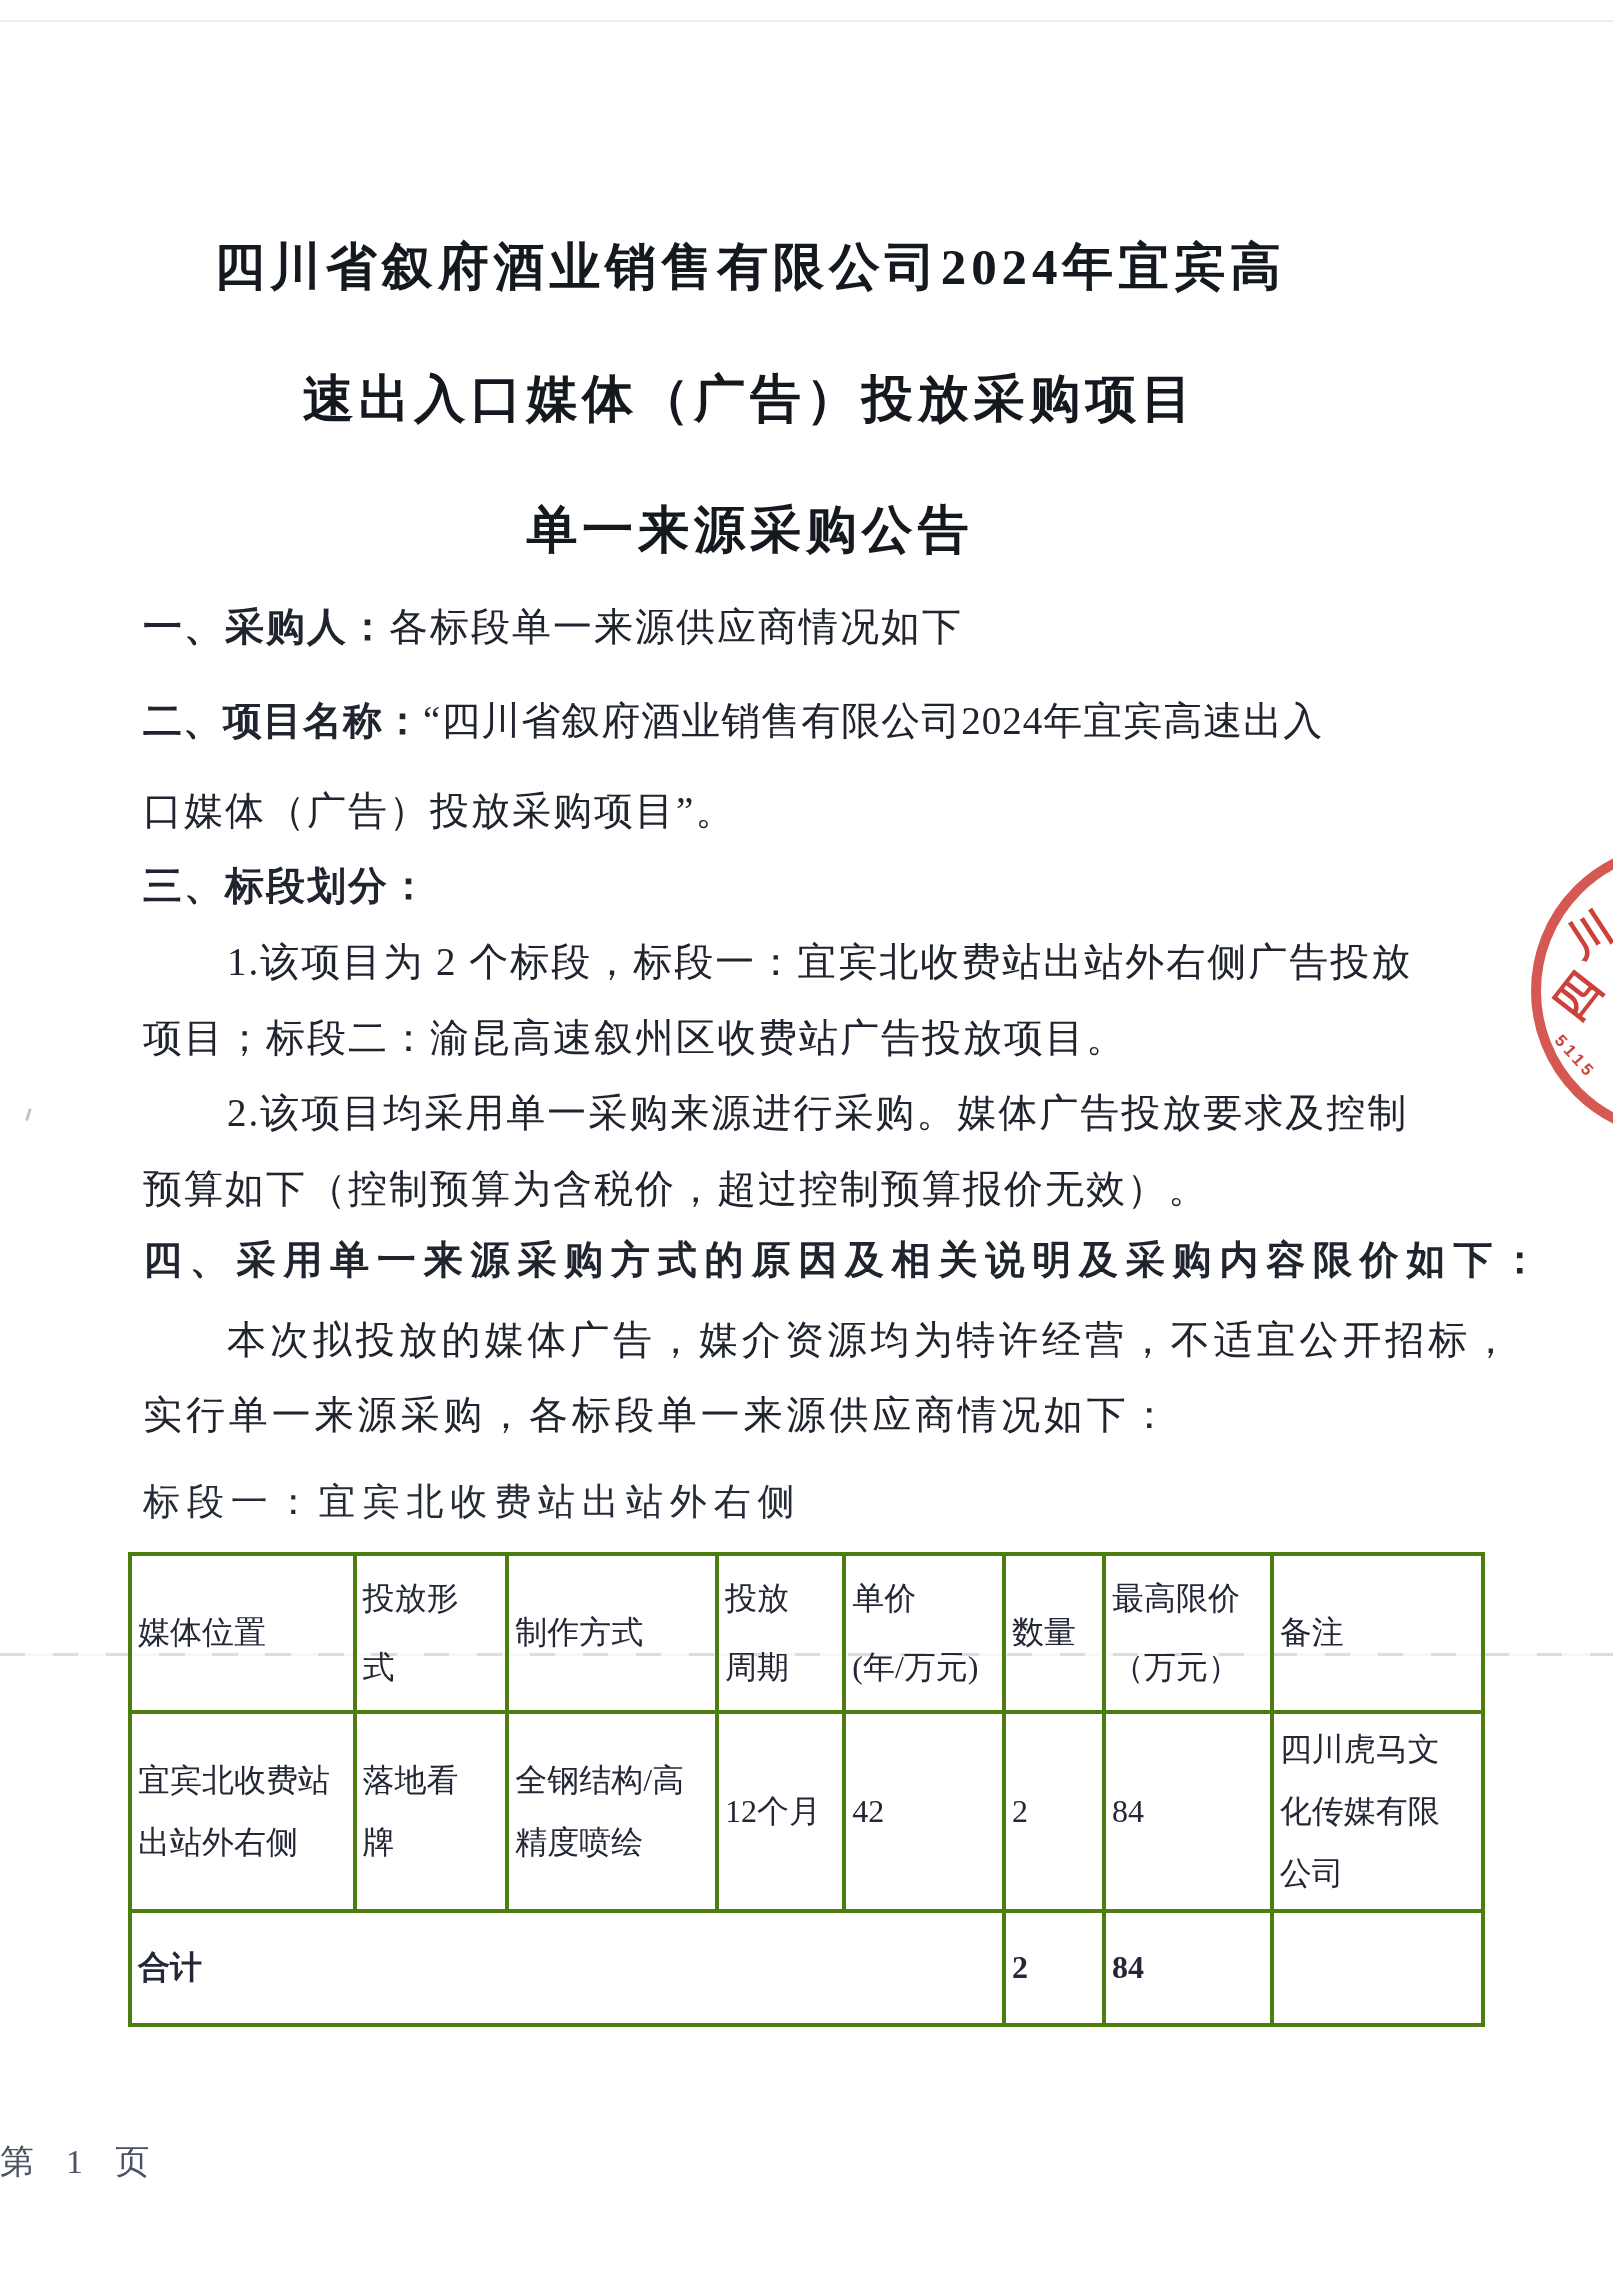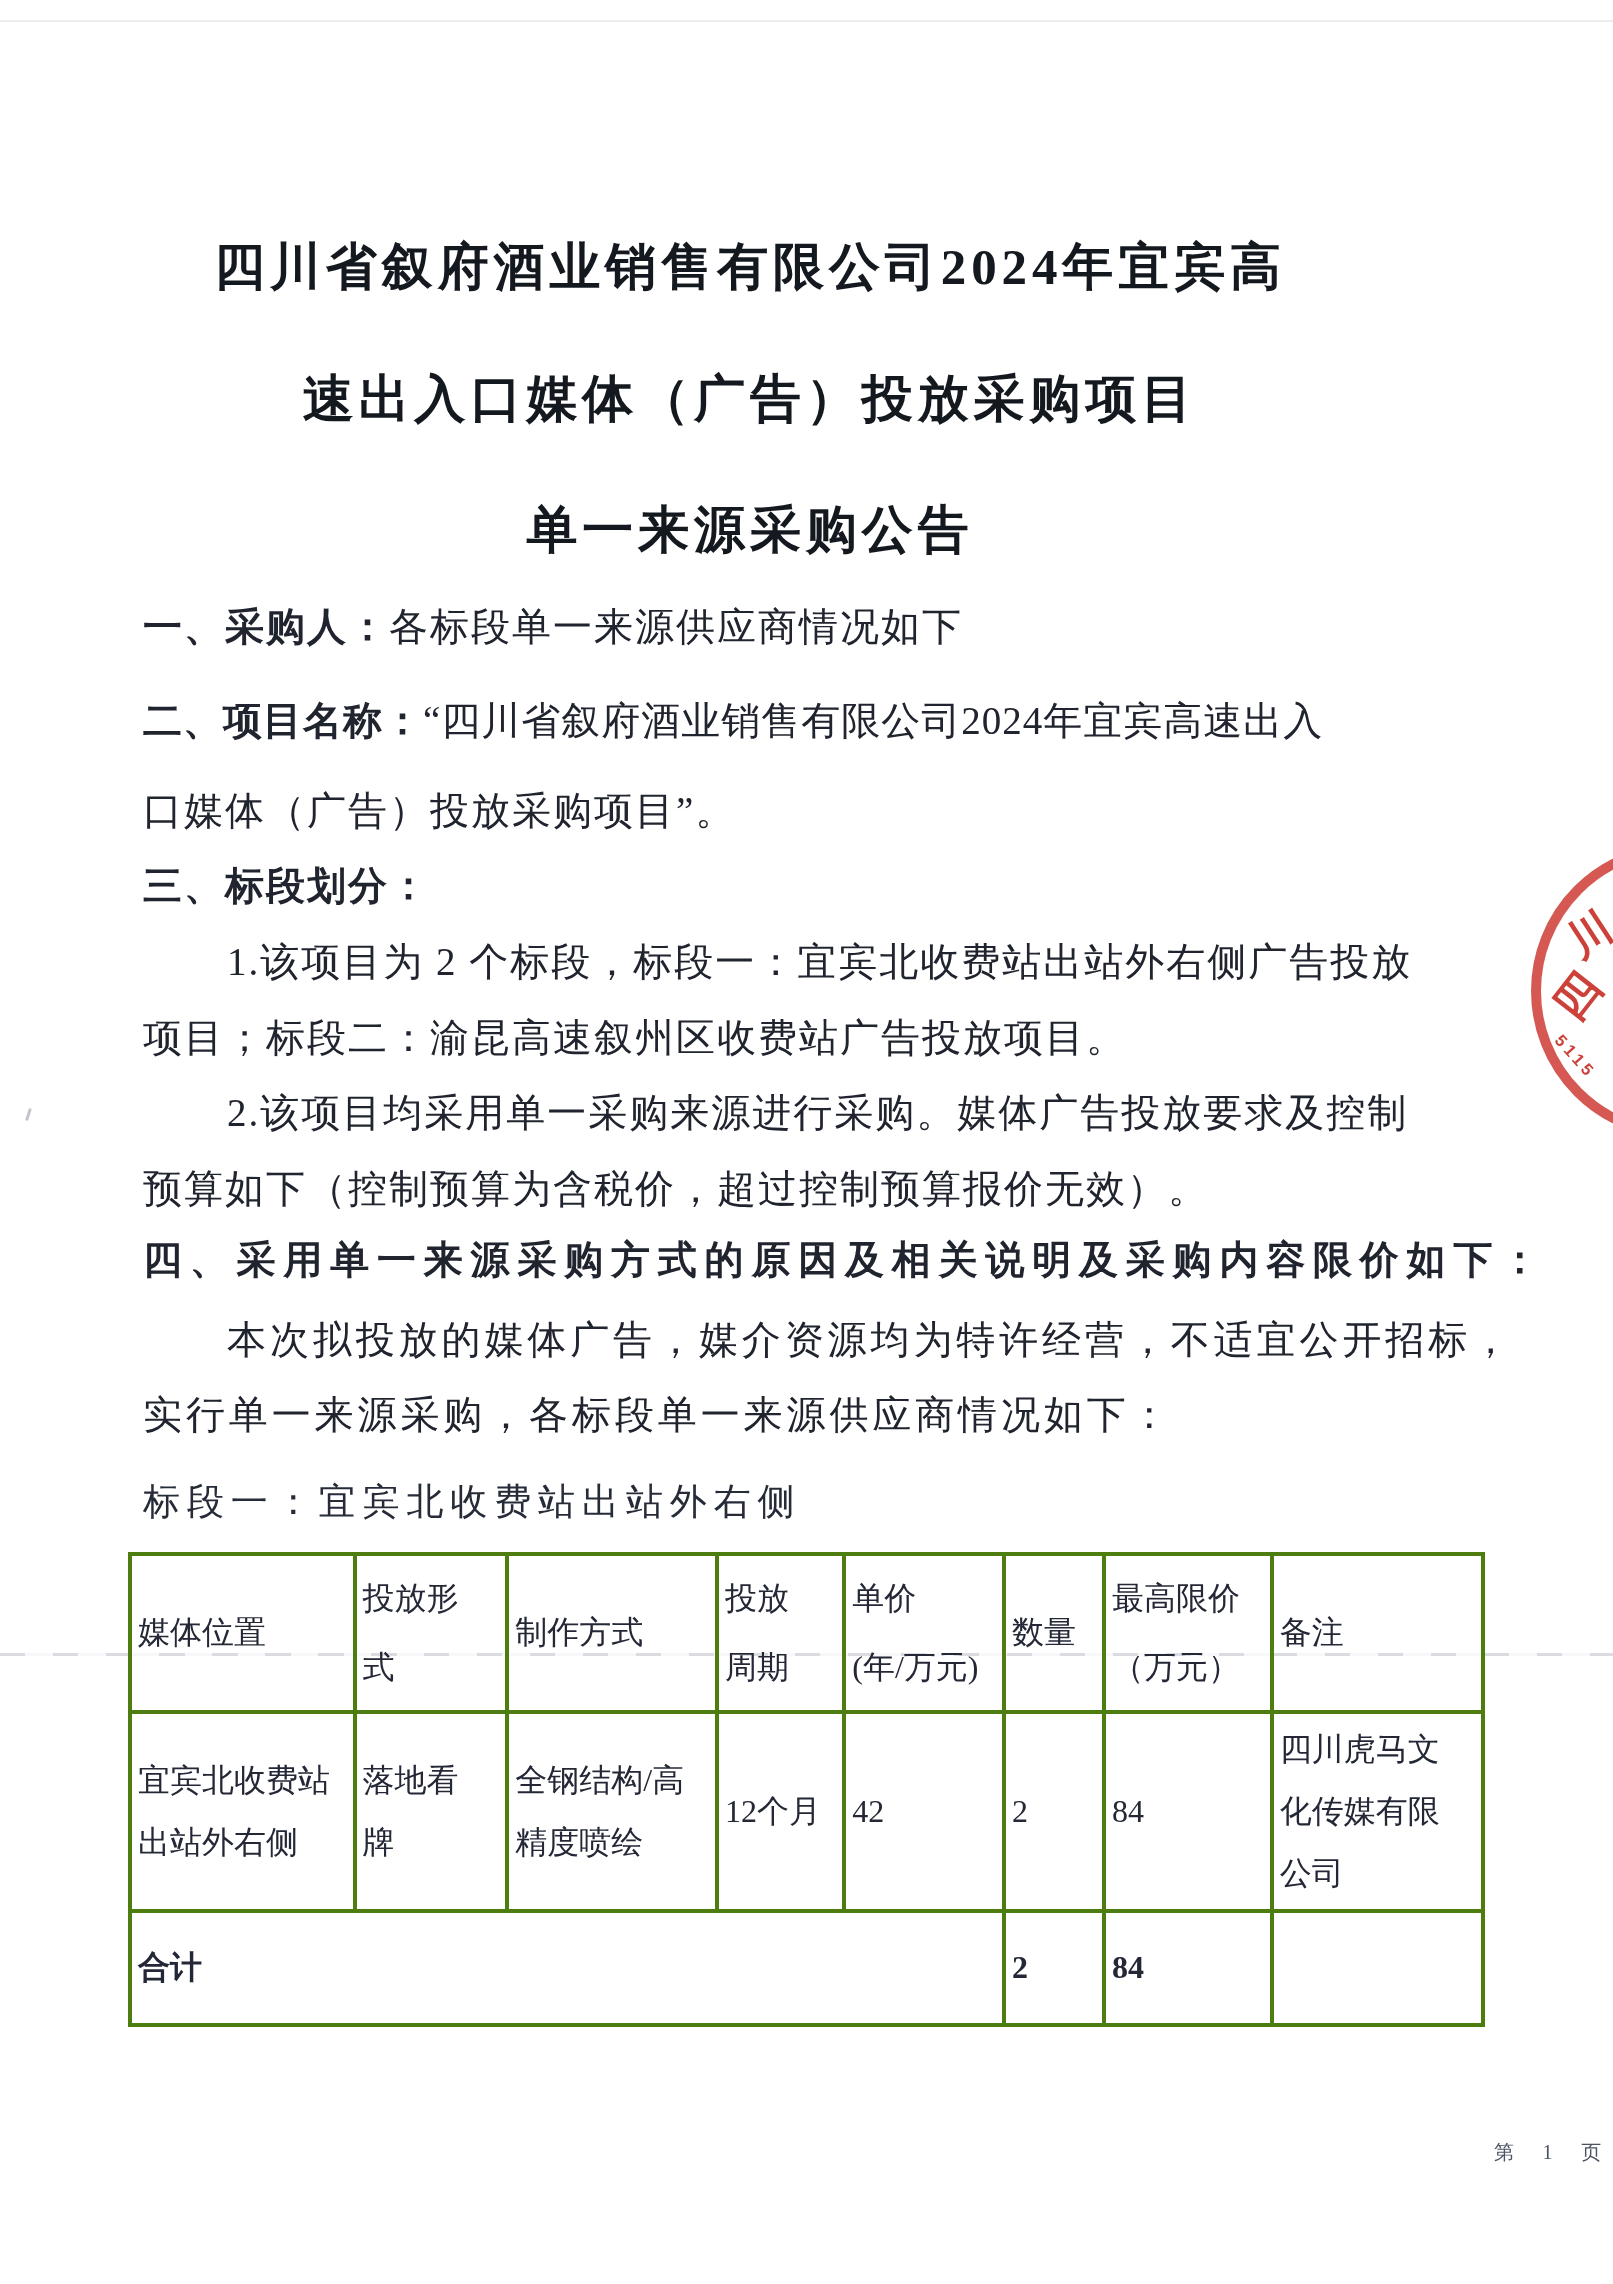--- a/index.html
+++ b/index.html
@@ -40,22 +40,22 @@
     border:4px solid #4d7c0f;text-align:left;vertical-align:middle;
     font-size:32px;white-space:pre-line;line-height:1.95;padding:3.9px 5.9px;color:#242836;
   }
   tr.hdr td{height:146px;line-height:2.15;}
   tr.datarow td{height:171px;}
   tr.totalrow td{height:102px;}
   .red{color:#a23531;font-weight:bold;}
 
   
   .footer{
-    position:absolute;top:2139px;left:0;width:100%;text-align:right;
-    font-size:20px;color:#4b5263;letter-spacing:11.8px;font-family:Liberation Serif, serif;
+    position:absolute;top:2139px;left:0;width:100%;text-align:left;
+    font-size:34px;color:#4b5263;letter-spacing:11.8px;font-family:Liberation Serif, serif;
   }
 
   
   .scan-line{
     position:absolute;left:0;top:1653px;width:100%;height:2.9px;z-index:1;
     background:repeating-linear-gradient(90deg,rgba(150,155,168,.35) 0 25.5px,rgba(195,198,210,.12) 25.5px 53px);
   }
   .scan-line-top{
     position:absolute;left:0;top:19.6px;width:100%;height:2px;
     background:rgba(190,195,208,.30);

